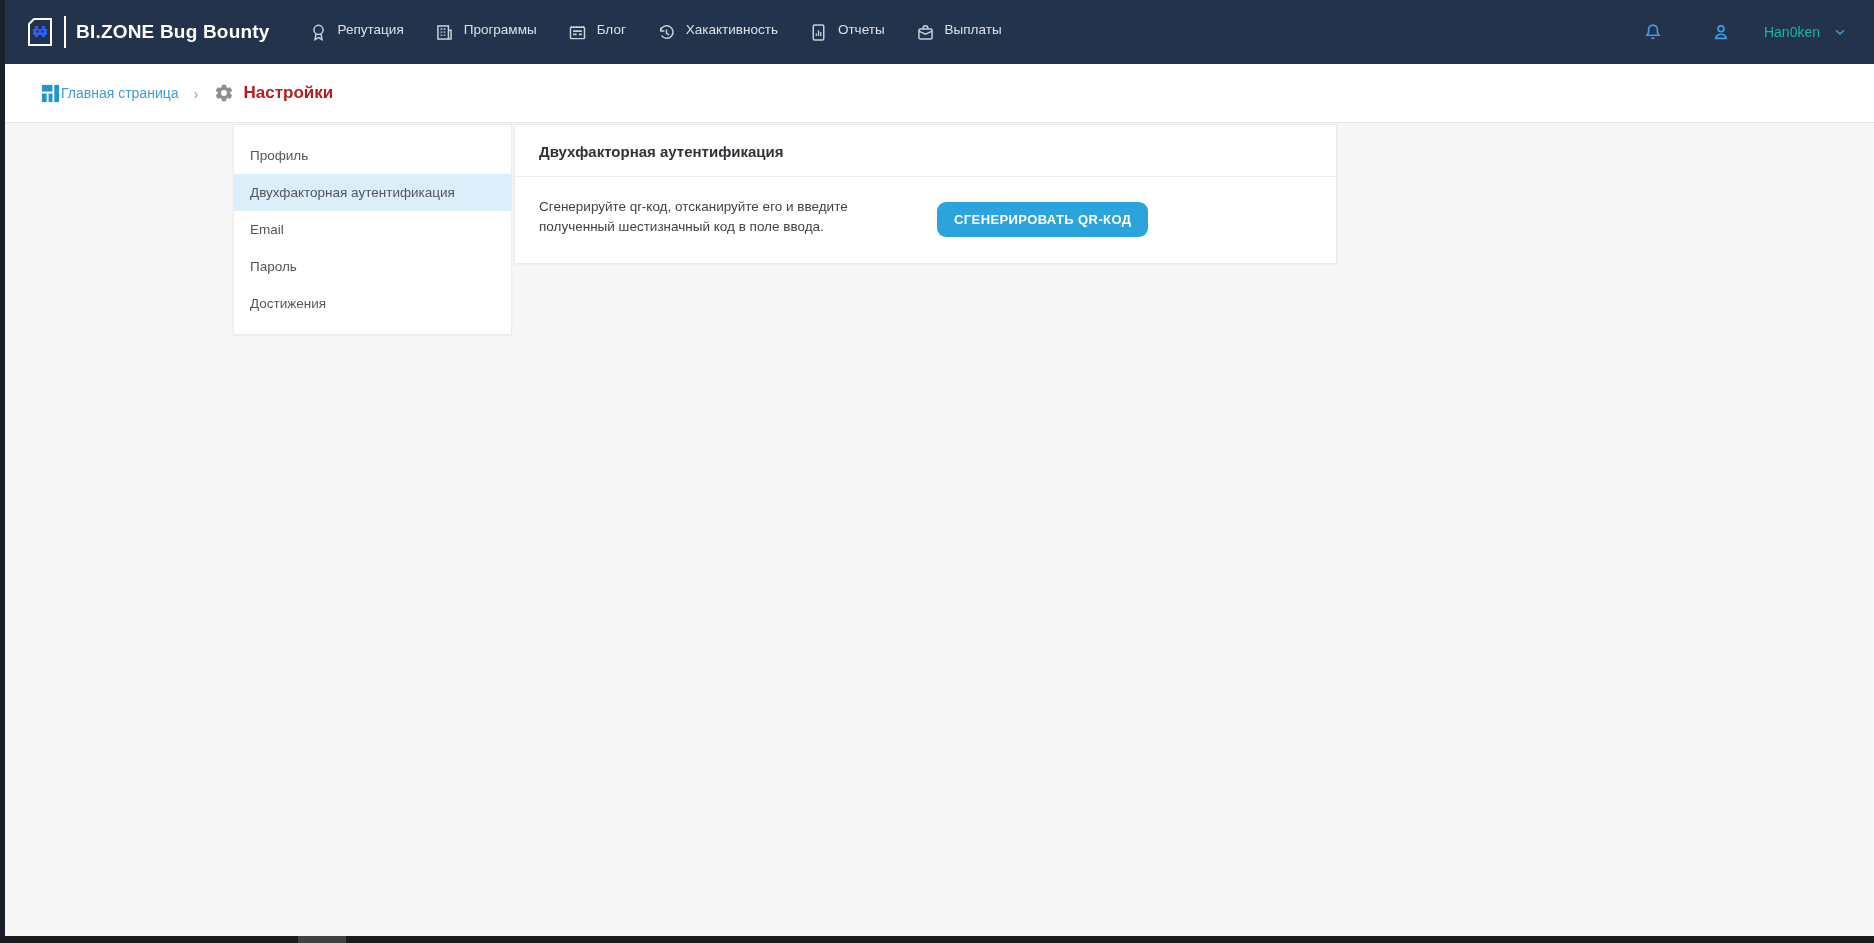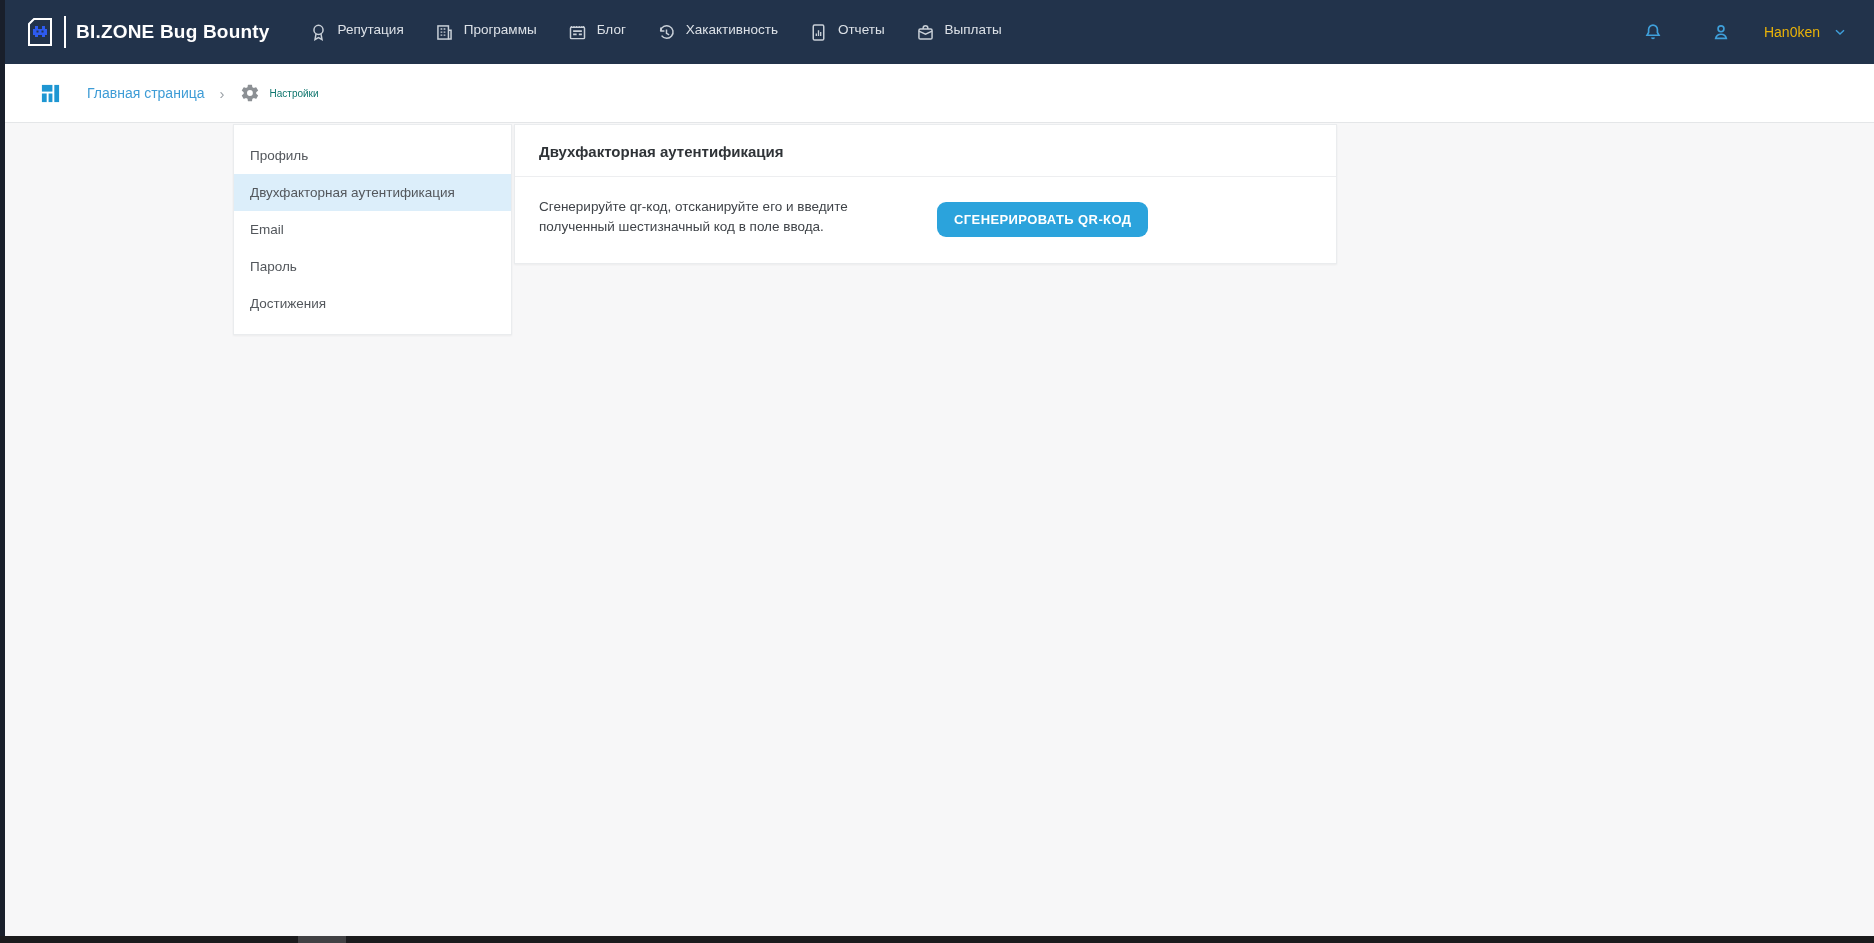--- a/index.html
+++ b/index.html
@@ -31,37 +31,37 @@
   .nav-item {
     display:flex; gap:9px;
     color:#DCE1E7; font-size:13.5px; cursor:pointer; white-space:nowrap;
   }
   .nav-item svg { width:21px; height:21px; color:#C9D0D8; }
   .nav-right { margin-left:auto; display:flex; align-items:center; color:#3FA0DB; }
   .bell-btn { cursor:pointer; display:flex; align-items:center; }
   .bell-btn svg { width:22px; height:22px; }
   .user-box { display:flex; align-items:center; gap:8px; margin-left:46px; cursor:pointer; }
   .user-box svg.user { width:22px; height:22px; }
-  .user-name { font-size:14px; color:#eab308;margin-left:24px; }
+  .user-name { font-size:14px; color:#14b8a6;margin-left:24px; }
   .user-box svg.chev { width:16px; height:16px; margin-left:4px; }
 
   
   .crumb-bar {
     position:absolute; top:64px; left:0; right:0; height:59px;
     background:#FFFFFF; border-bottom:1px solid #E4E6E8;
     display:flex; align-items:center; padding-left:40px;
     z-index:10;
   }
-  .crumb-home { display:flex; align-items:center; gap:26px; cursor:pointer; }
+  .crumb-home { display:flex; align-items:center; gap:0; cursor:pointer; }
   .crumb-home svg { width:21px; height:21px; }
   .crumb-link { color:#3E9CD6; font-size:14px; }
   .crumb-sep { color:#9AA0A6; font-size:15px; margin:0 15px; }
   .crumb-current { display:flex; align-items:center; gap:10px; }
   .crumb-current svg { width:20px; height:20px; }
-  .crumb-label { color:#0f766e; font-size:10px; }
+  .crumb-label { color:#b91c1c; font-size:17px;font-weight:bold; }
 
   
   .side-card {
     position:absolute; left:233px; top:124px; width:279px;
     background:#FFFFFF; border:1px solid #EAECEE;
     box-shadow:0 1px 2px rgba(0,0,0,.05);
     padding:12px 0; z-index:5;
   }
   .side-item {
     height:37px; display:flex; align-items:center;

